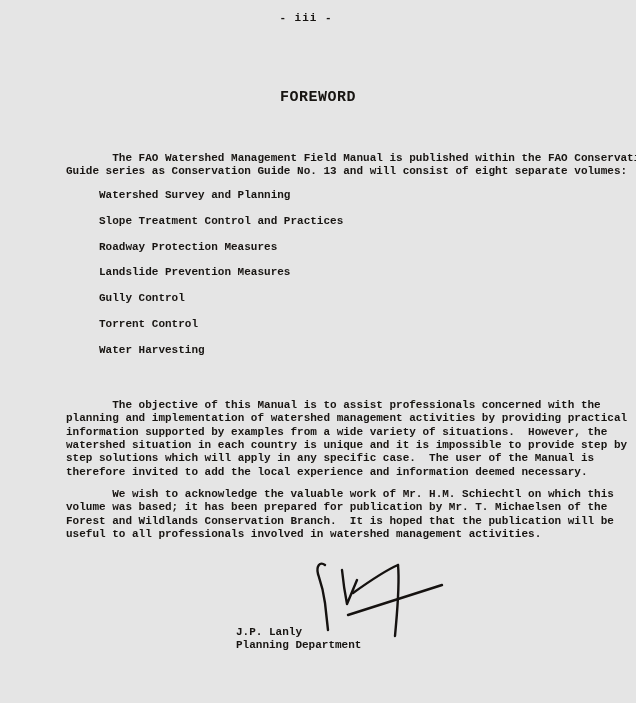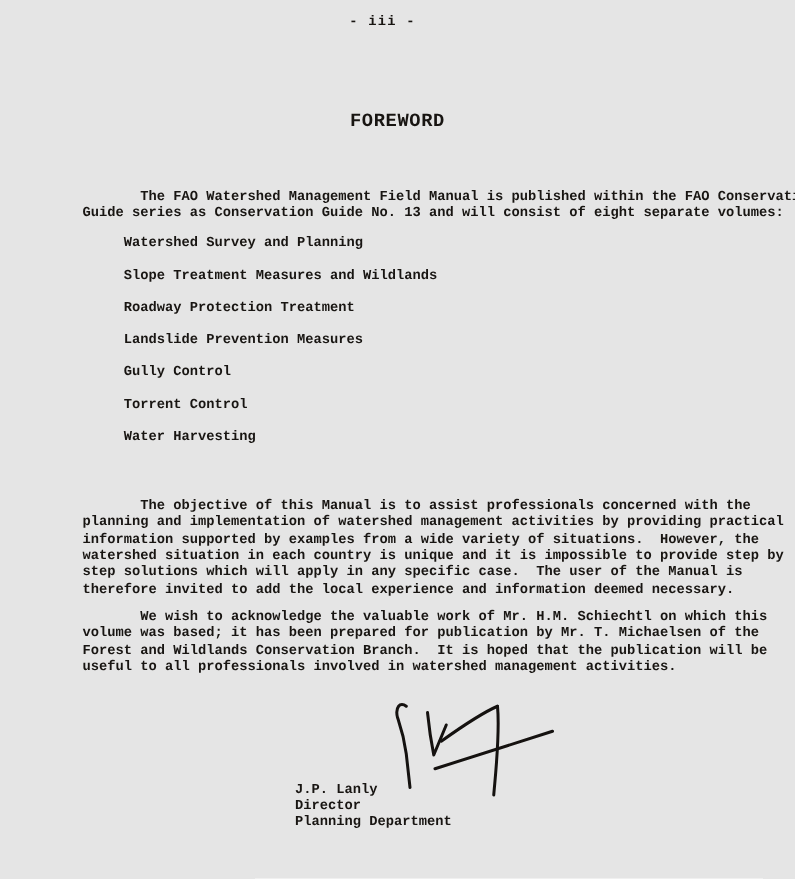--- a/index.html
+++ b/index.html
@@ -92,22 +92,22 @@
 
   <div class="page-number">- iii -</div>
 
   <h1 class="heading">FOREWORD</h1>
 
   <pre class="para para-intro">       The FAO Watershed Management Field Manual is published within the FAO Conservation
 Guide series as Conservation Guide No. 13 and will consist of eight separate volumes:</pre>
 
   <ul class="volumes">
     <li>Watershed Survey and Planning</li>
-    <li>Slope Treatment Measures and Wildlands</li>
-    <li>Roadway Protection Treatment</li>
+    <li>Slope Treatment Control and Practices</li>
+    <li>Roadway Protection Measures</li>
     <li>Landslide Prevention Measures</li>
     <li>Gully Control</li>
     <li>Torrent Control</li>
     <li>Water Harvesting</li>
   </ul>
 
   <pre class="para para-objective">       The objective of this Manual is to assist professionals concerned with the
 planning and implementation of watershed management activities by providing practical
 information supported by examples from a wide variety of situations.  However, the
 watershed situation in each country is unique and it is impossible to provide step by
@@ -122,17 +122,16 @@
   <svg class="signature-svg" viewBox="0 0 136 82" aria-hidden="true">
     <path d="M 13,7 C 8,3 4,8 6,16 C 8,22 11,30 13,45 L 16,72"></path>
     <path d="M 30,12 C 31,22 33,36 35,46 L 45,22"></path>
     <path d="M 36,57 L 130,27"></path>
     <path d="M 41,35 C 55,25 72,13 86,7"></path>
     <path d="M 86,7 C 88,28 85,55 83,78"></path>
   </svg>
 
   <div class="signature-block">
     <div>J.P. Lanly</div>
-    <div>Director</div>
     <div>Planning Department</div>
   </div>
 
 </div>
 
 </body></html>

